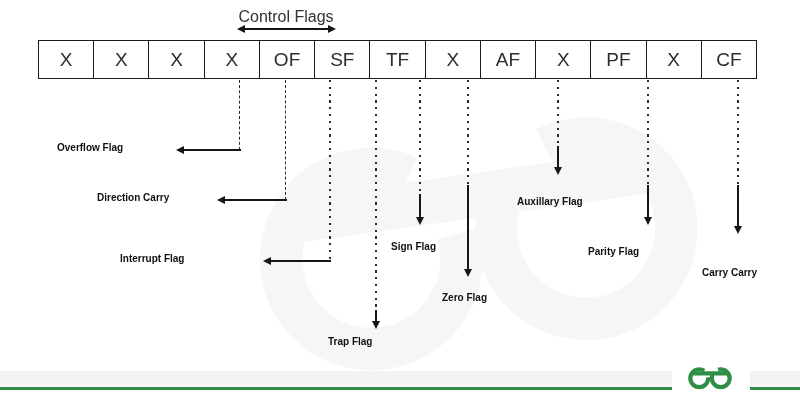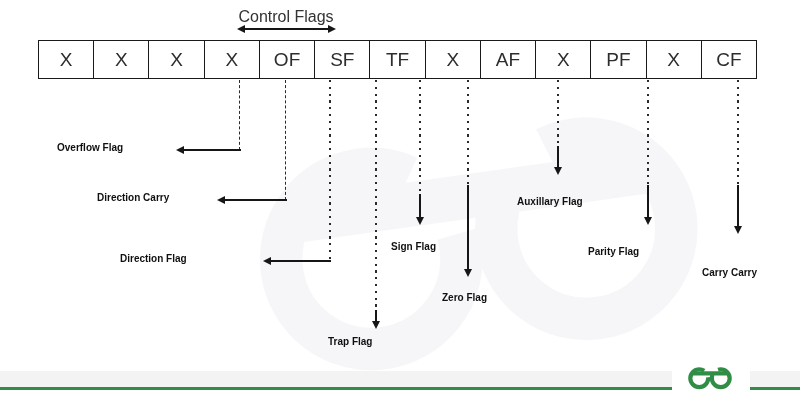--- a/index.html
+++ b/index.html
@@ -83,21 +83,21 @@
     <div class="vdash" style="left:239px; top:80px; height:70px;"></div>
     <div class="harrow left-head" style="left:180px; top:149px; width:61px;"></div>
     <div class="flag-label" style="left:57px; top:142px;">Overflow Flag</div>
 
     <div class="vdash" style="left:285px; top:80px; height:120px;"></div>
     <div class="harrow left-head" style="left:221px; top:199px; width:66px;"></div>
     <div class="flag-label" style="left:97px; top:192px;">Direction Carry</div>
 
     <div class="vdot" style="left:329px; top:80px; height:180px;"></div>
     <div class="harrow left-head" style="left:267px; top:260px; width:64px;"></div>
-    <div class="flag-label" style="left:120px; top:253px;">Direction Flag</div>
+    <div class="flag-label" style="left:120px; top:253px;">Interrupt Flag</div>
 
     <div class="vdot" style="left:375px; top:80px; height:230px;"></div>
     <div class="varrow" style="left:375px; top:310px; height:14px;"></div>
     <div class="flag-label" style="left:328px; top:336px;">Trap Flag</div>
 
     <div class="vdot" style="left:419px; top:80px; height:114px;"></div>
     <div class="varrow" style="left:419px; top:194px; height:26px;"></div>
     <div class="flag-label" style="left:391px; top:241px;">Sign Flag</div>
 
     <div class="vdot" style="left:467px; top:80px; height:105px;"></div>

